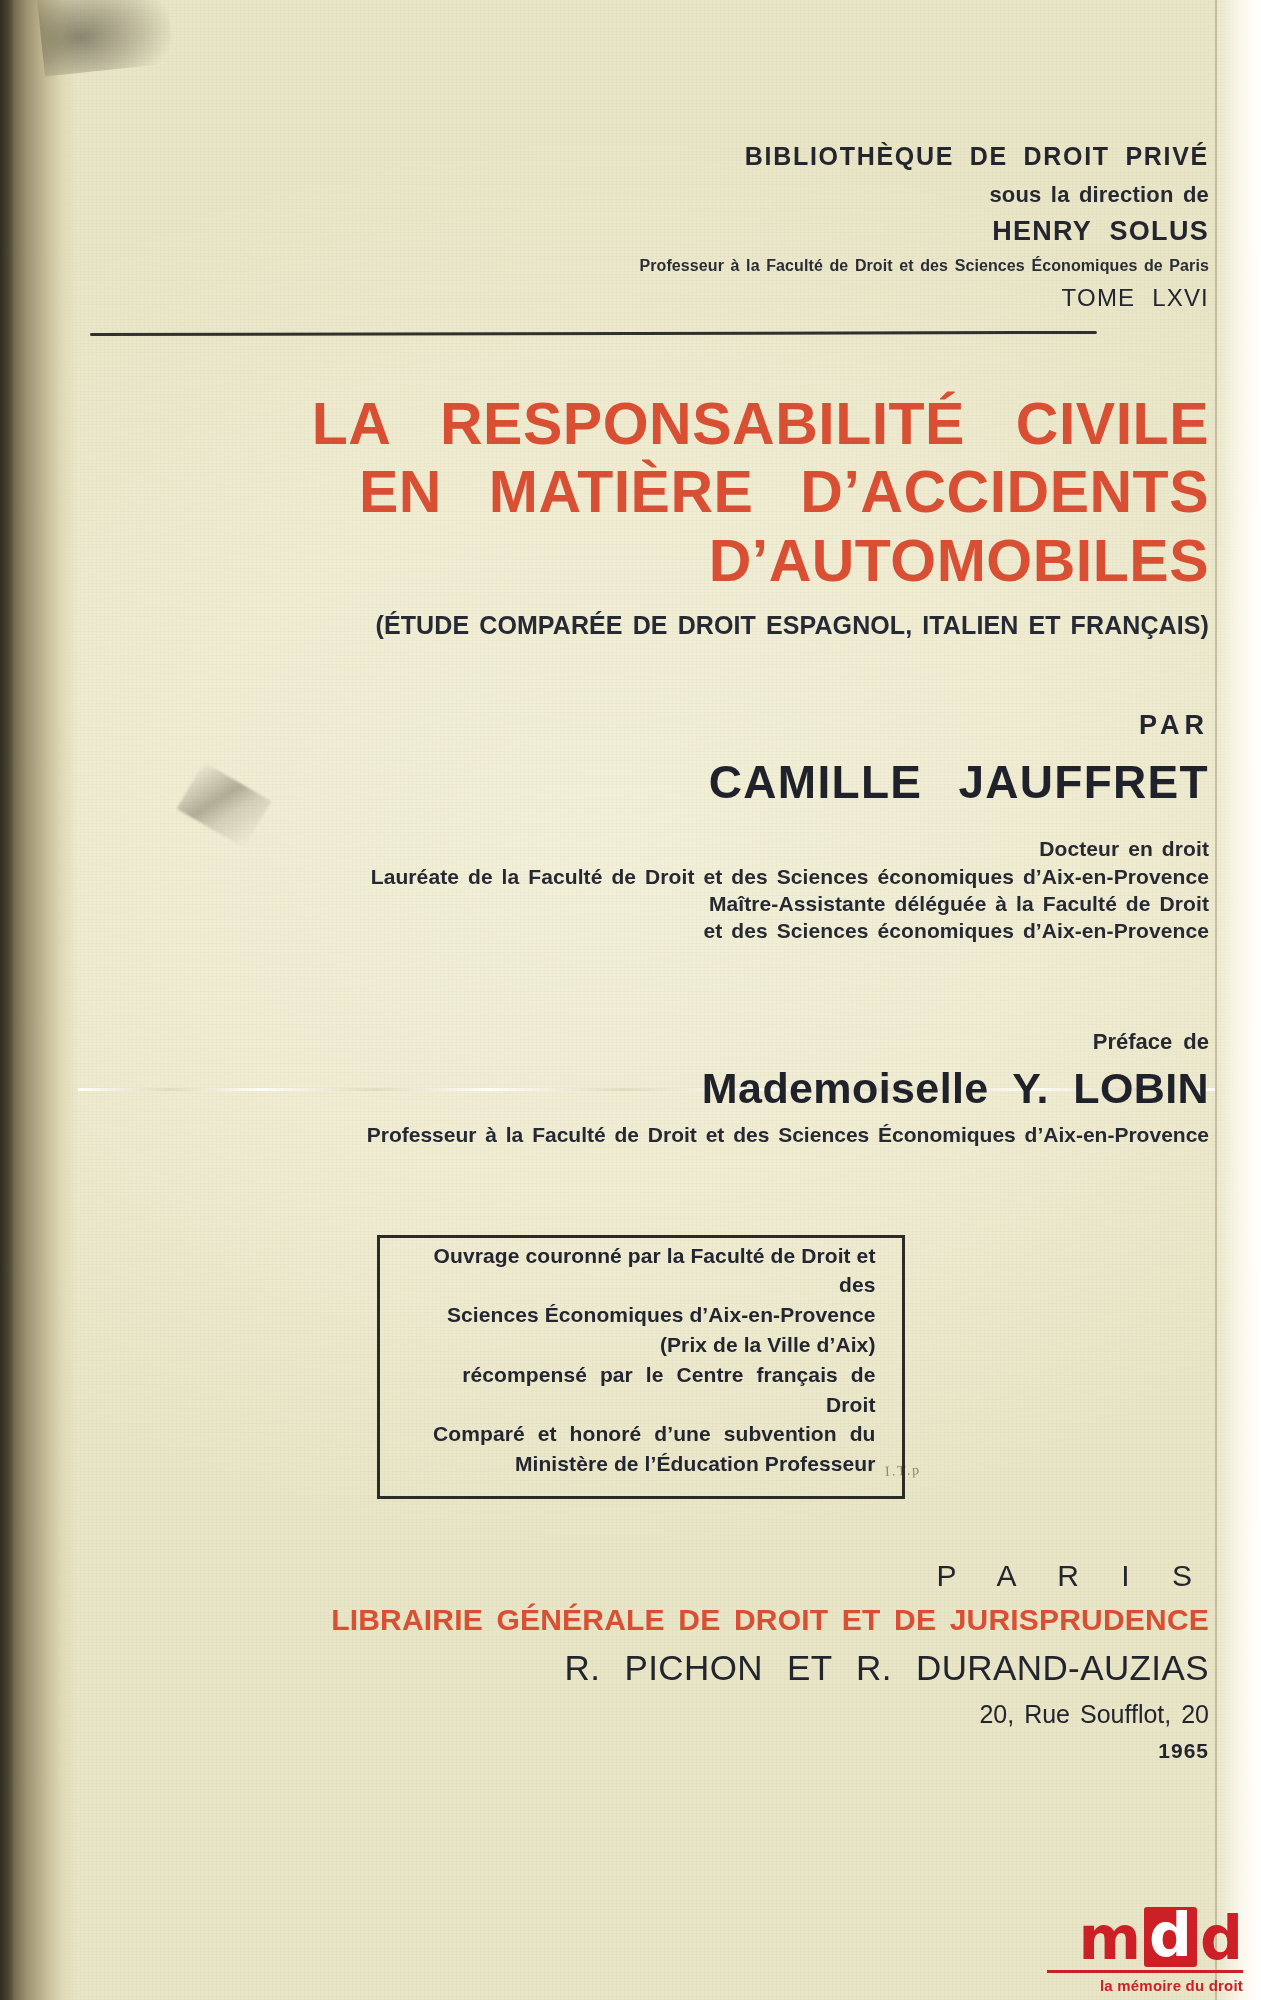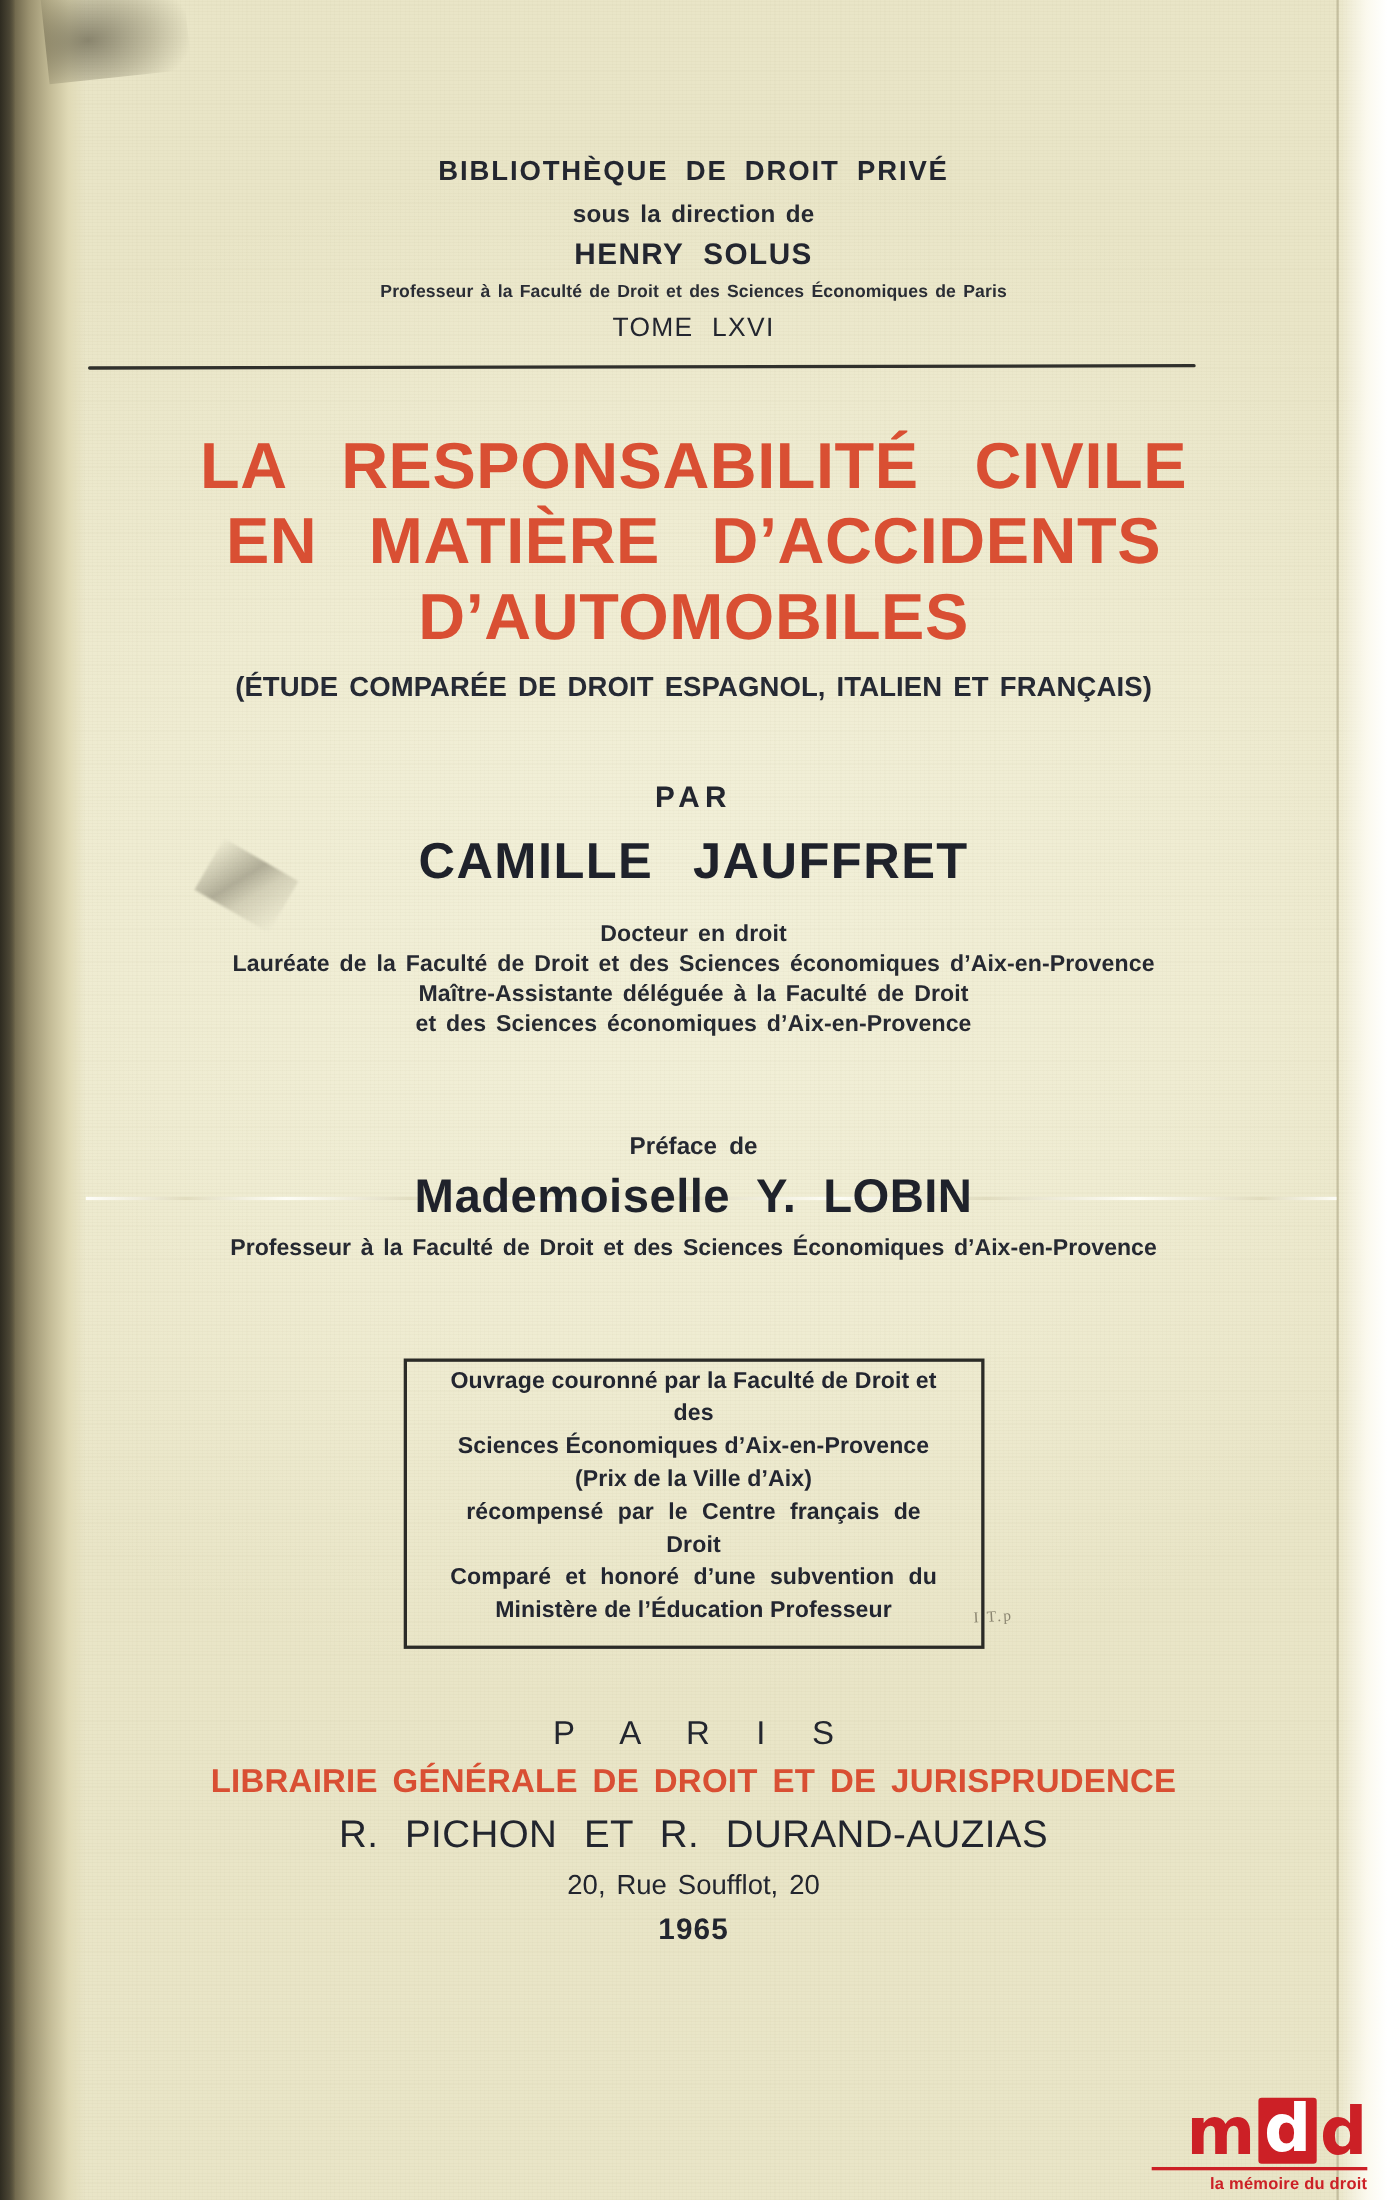--- a/index.html
+++ b/index.html
@@ -64,22 +64,22 @@
   
   #jot{
     position:absolute;left:885px;top:1463px;
     font-family:"Liberation Serif", serif;
     font-size:14px;color:#6c6654;letter-spacing:2px;
     transform:rotate(-3deg);opacity:.75;
   }
 
   
   #content{
-    position:absolute;left:62px;top:0;width:1137px;height:1720px;
-    text-align:center;
+    position:absolute;left:72px;top:0;width:1137px;height:1720px;
+    text-align:right;
     color:#22252e;
   }
 
   
   .series-title{
     font-size:25px;font-weight:bold;letter-spacing:1.7px;
     word-spacing:7px;color:#23262f;
     margin-top:142px;
   }
   .series-sub{
@@ -195,21 +195,21 @@
     font-size:35px;font-weight:normal;
     letter-spacing:.4px;word-spacing:14px;
     color:#22252e;
   }
   .imprint-addr{
     margin-top:12px;
     font-size:25px;font-weight:normal;word-spacing:3px;color:#22252e;
   }
   .imprint-year{
     margin-top:10px;
-    font-size:27px;font-weight:bold;letter-spacing:1px;color:#22252e;
+    font-size:21px;font-weight:bold;letter-spacing:1px;color:#22252e;
   }
 
   
   #mdd{
     position:absolute;right:18px;bottom:6px;
     width:196px;text-align:right;
   }
   #mdd-mark{
     display:flex;align-items:flex-end;justify-content:flex-end;
     gap:3px;height:62px;

